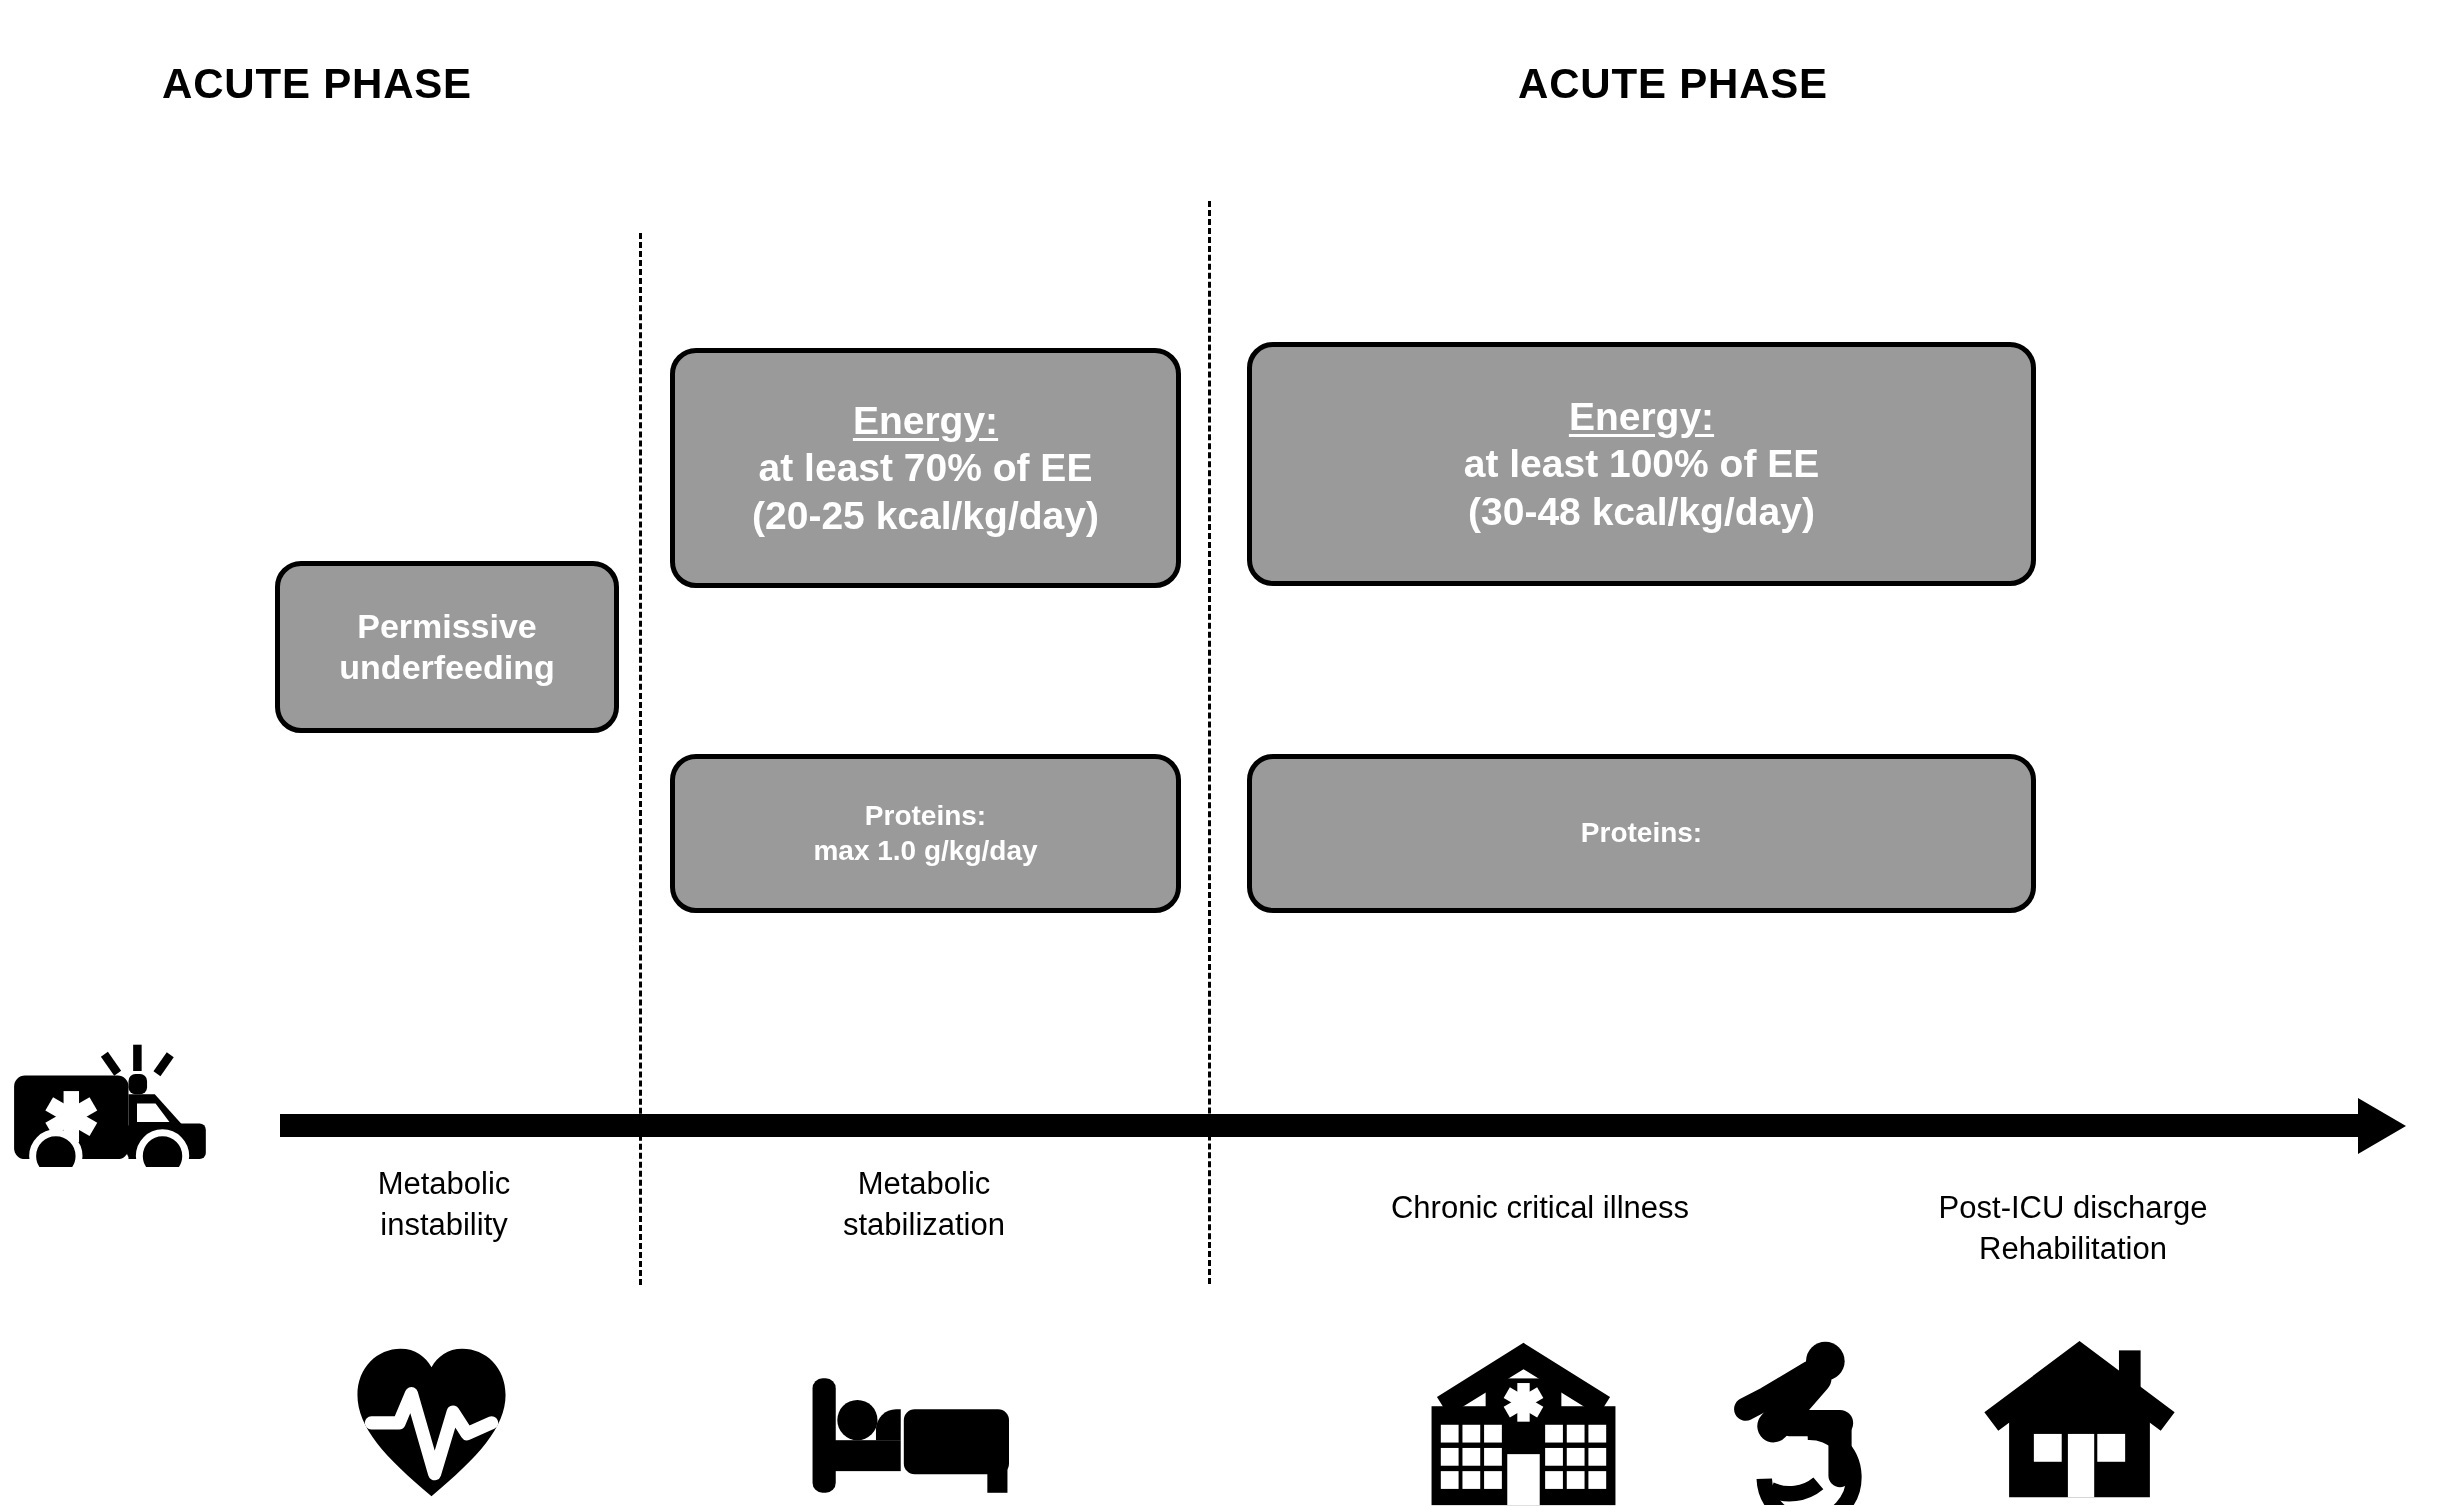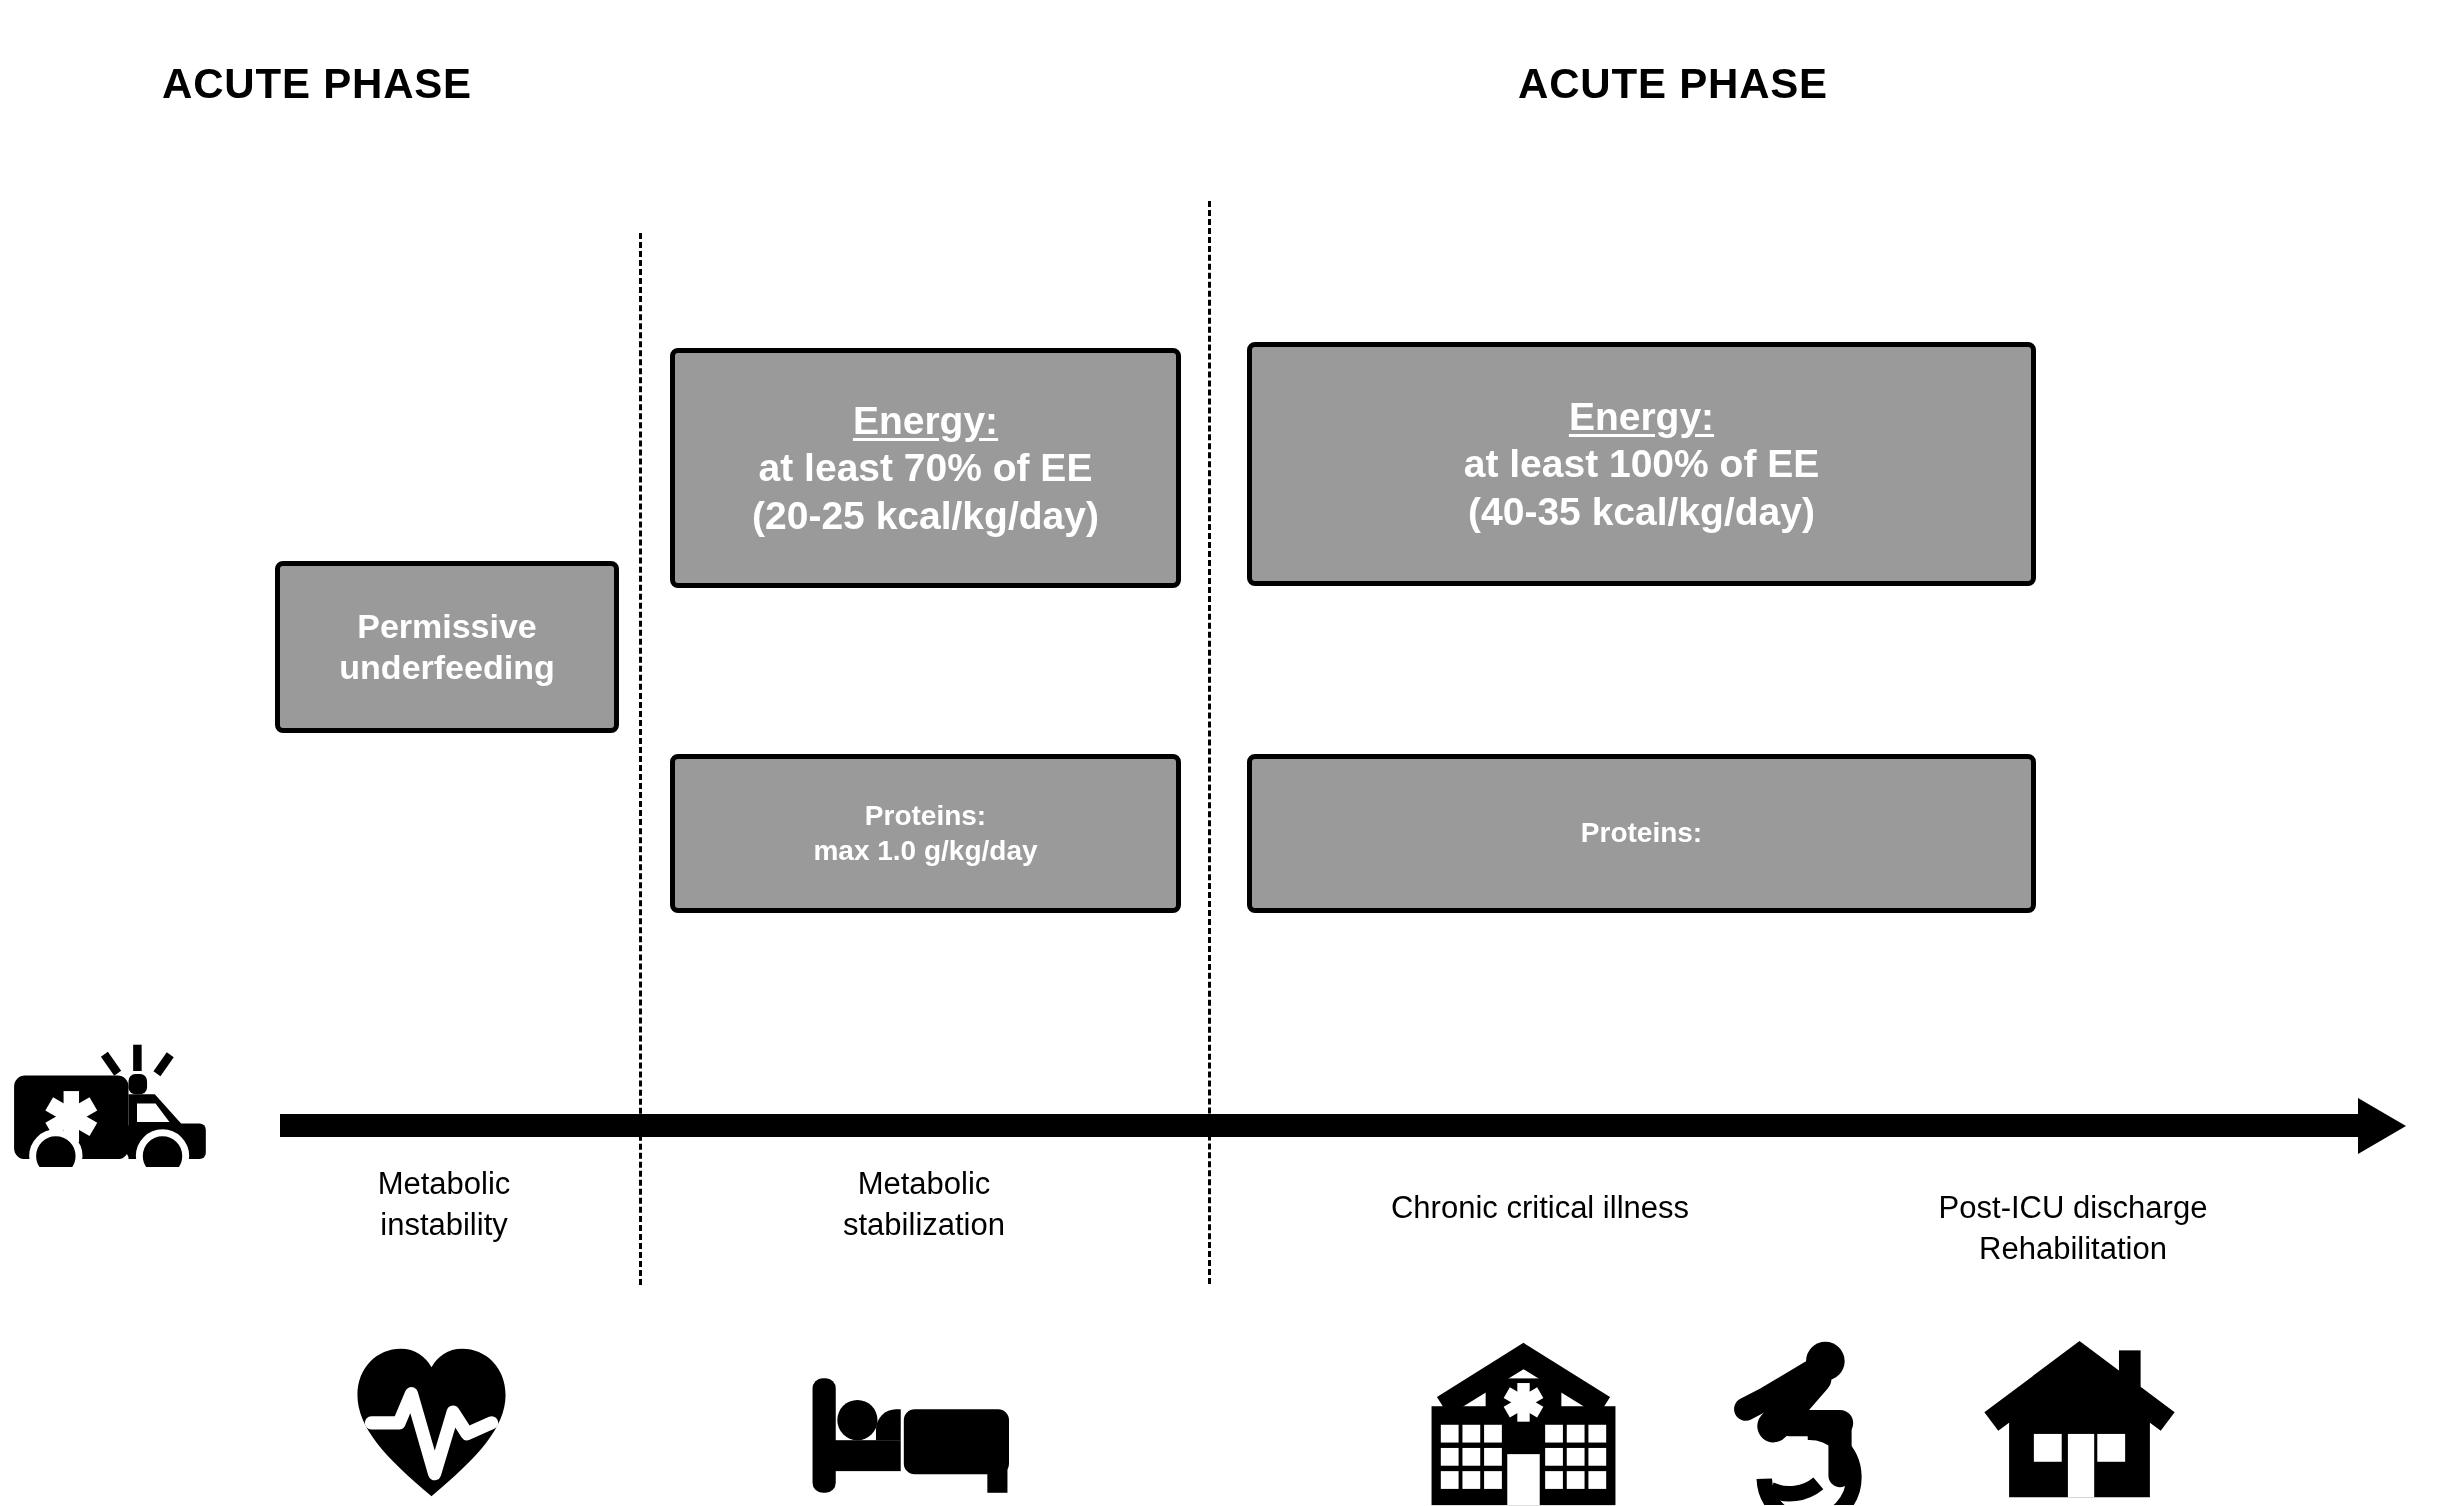--- a/index.html
+++ b/index.html
@@ -36,21 +36,21 @@
     position: absolute;
     width: 0;
     border-left: 3.9px dashed #000000;
   }
 
   
   .rec-box {
     position: absolute;
     background: #9a9a9a;
     border: 5.4px solid #000000;
-    border-radius: 8px;
+    border-radius: 26px;
     color: #ffffff;
     font-weight: bold;
     display: flex;
     flex-direction: column;
     align-items: center;
     justify-content: center;
     box-sizing: border-box;
     line-height: 1.22;
     text-align: center;
   }
@@ -116,21 +116,21 @@
 
   <div class="rec-box box-energy-acute" style="left:670px; top:325px; width:511px; height:240px;">
     <div class="ttl">Energy:</div>
     <div class="plain">at least 70% of EE</div>
     <div class="plain">(20-25 kcal/kg/day)</div>
   </div>
 
   <div class="rec-box box-energy-late" style="left:1247px; top:319px; width:789px; height:244px;">
     <div class="ttl">Energy:</div>
     <div class="plain">at least 100% of EE</div>
-    <div class="plain">(40-35 kcal/kg/day)</div>
+    <div class="plain">(30-48 kcal/kg/day)</div>
   </div>
 
   <div class="rec-box box-prot-acute" style="left:670px; top:731px; width:511px; height:159px;">
     <div class="plain">Proteins:</div>
     <div class="plain">max 1.0 g/kg/day</div>
   </div>
 
   <div class="rec-box box-prot-late" style="left:1247px; top:731px; width:789px; height:159px;">
     <div class="plain">Proteins:</div>
   </div>

